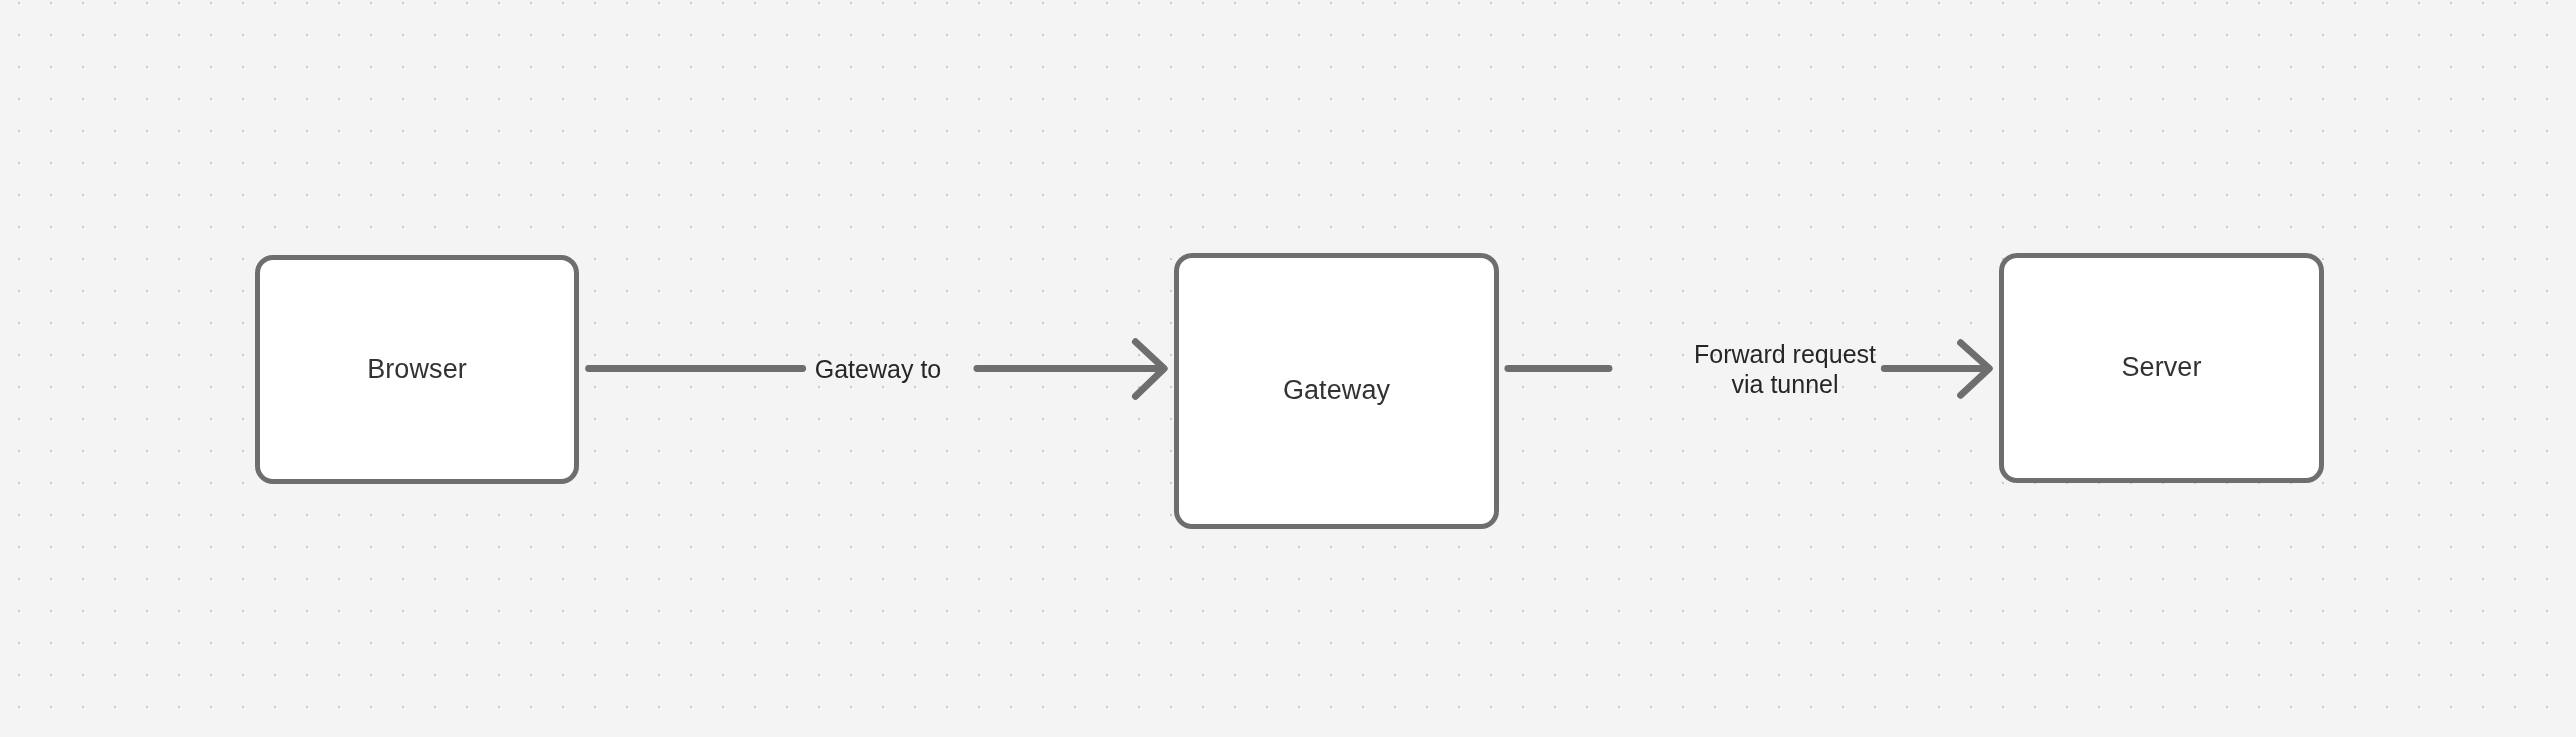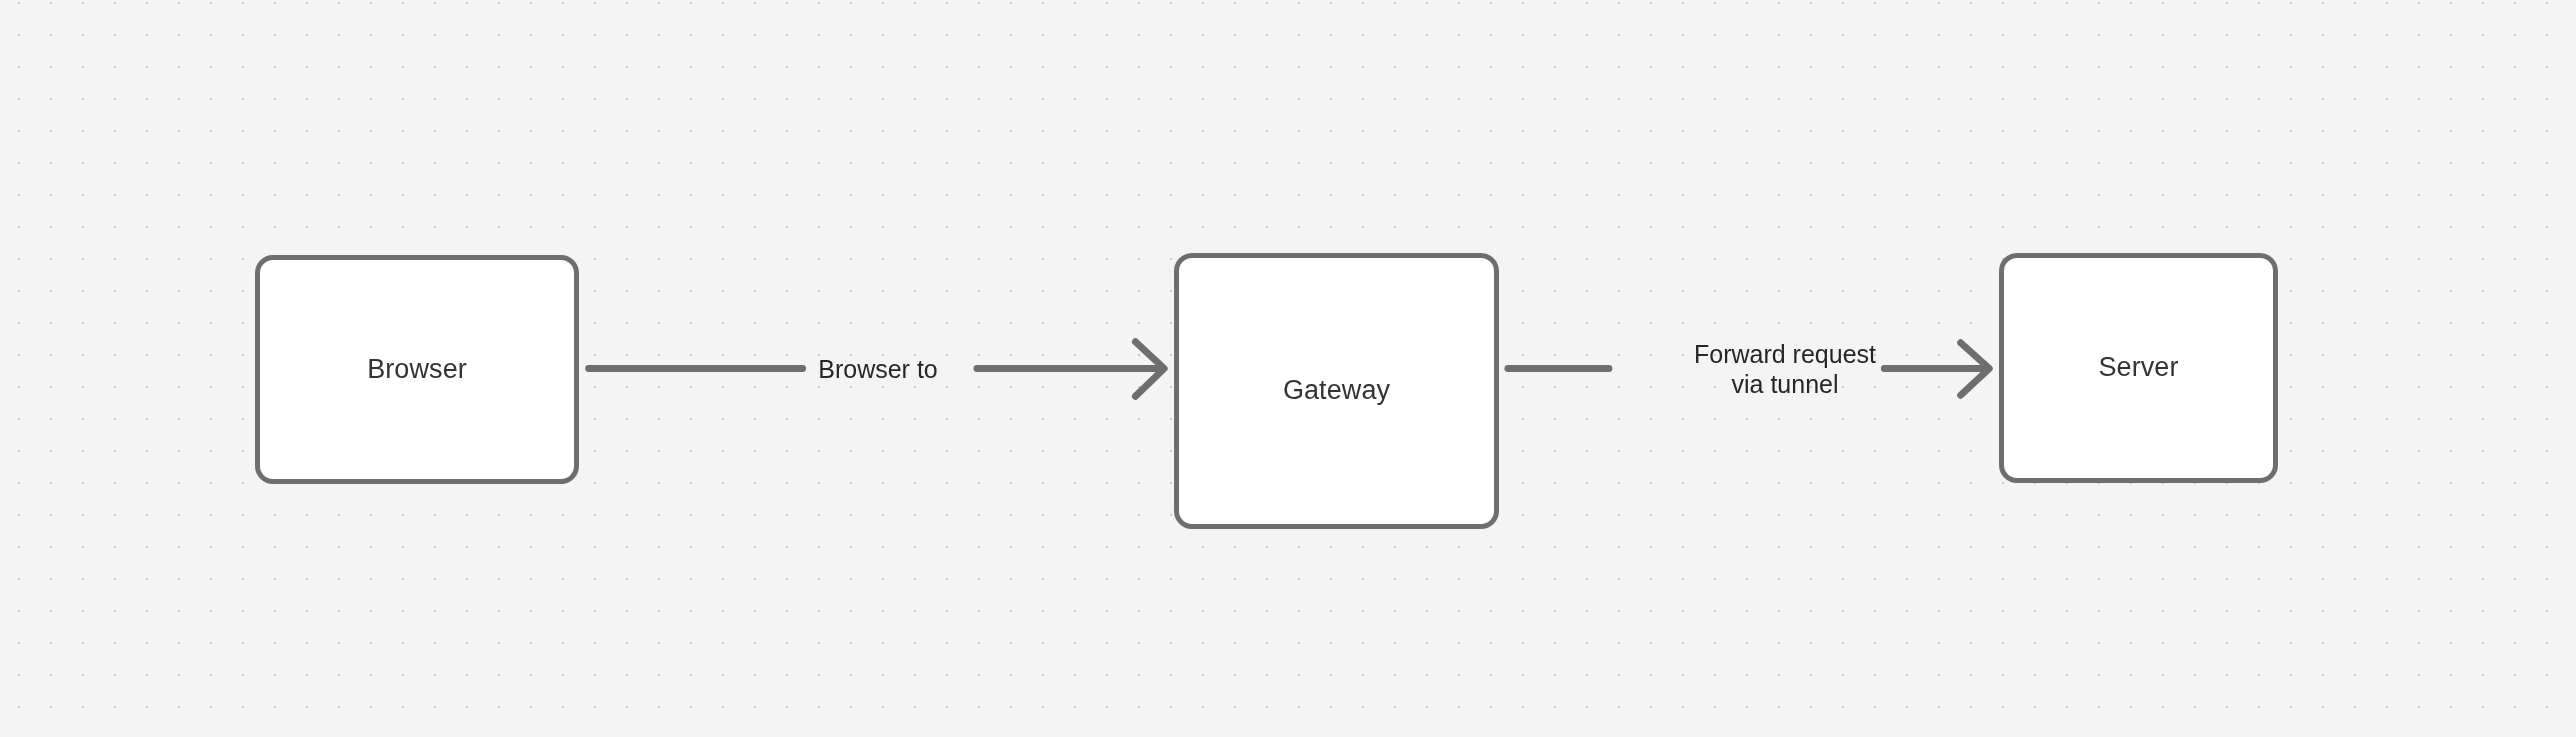--- a/index.html
+++ b/index.html
@@ -40,21 +40,21 @@
     font-size: 27px;
     line-height: 1.15;
     color: #333333;
     letter-spacing: 0.1px;
     white-space: nowrap;
     user-select: none;
   }
 
   #node-browser { left: 255px; top: 255px; width: 324px; height: 229px; }
   #node-gateway { left: 1174px; top: 253px; width: 325px; height: 276px; }
-  #node-server  { left: 1999px; top: 253px; width: 279px; height: 230px; }
+  #node-server  { left: 1999px; top: 253px; width: 325px; height: 230px; }
 
   
   #edge-layer {
     position: absolute;
     left: 0;
     top: 0;
     width: 2576px;
     height: 737px;
     pointer-events: none;
     overflow: visible;
@@ -100,21 +100,21 @@
       <polyline class="edge-head" points="1146,345 1175,372 1146,400"></polyline>
     </g>
 
     <g>
       <line class="edge-line" x1="1522" y1="372" x2="1624" y2="372"></line>
       <line class="edge-line" x1="1902" y1="372" x2="2005" y2="372"></line>
       <polyline class="edge-head" points="1979,346 2008,372 1979,399"></polyline>
     </g>
   </svg>
 
-  <div class="edge-label" id="edge-label-connects">Browser to</div>
+  <div class="edge-label" id="edge-label-connects">Gateway to</div>
 
   <div class="edge-label" id="edge-label-forward">Forward request
 via tunnel</div>
 
   <div class="node" id="node-browser">
     <span class="node-label">Browser</span>
   </div>
 
   <div class="node" id="node-gateway">
     <span class="node-label">Gateway</span>

